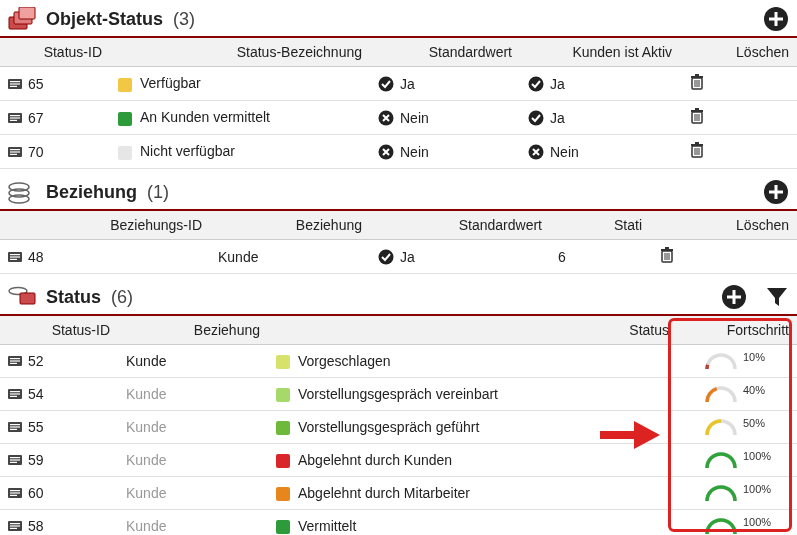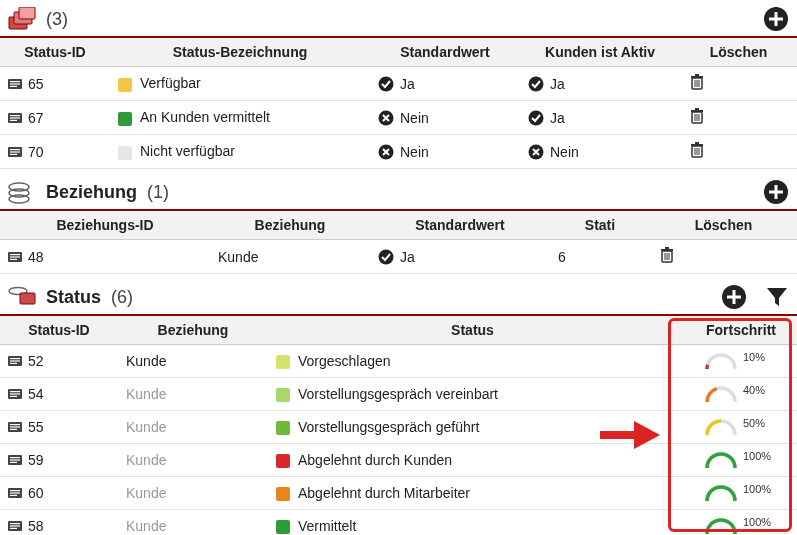--- a/index.html
+++ b/index.html
@@ -11,21 +11,21 @@
   }
   .section-icon { width: 28px; height: 24px; display: flex; align-items: center; justify-content: center; }
   .section-title { font-size: 18px; font-weight: bold; }
   .section-count { font-size: 18px; color: #444; }
   .spacer { flex: 1; }
   .add-btn { width: 26px; height: 26px; display:flex; align-items:center; justify-content:center; cursor:pointer; }
   .filter-btn { width: 24px; height: 24px; display:flex; align-items:center; justify-content:center; cursor:pointer; margin-left:8px; }
   
   .table { width: 100%; border-collapse: collapse; }
   .table th {
-    text-align: center; font-weight: bold; font-size: 14px; padding: 6px 8px;
+    text-align: right; font-weight: normal; font-size: 14px; padding: 6px 8px;
     background: #f2f2f2; border-bottom: 1px solid #ccc;
   }
   .table td { padding: 6px 8px; border-bottom: 1px solid #e0e0e0; vertical-align: middle; }
   .id-cell { display:flex; align-items:center; gap:6px; }
   .item-icon { width:14px; height:12px; display:inline-flex; }
   
   .color-swatch { display:inline-block; width:14px; height:14px; border-radius:2px; margin-right:8px; vertical-align:middle; }
   
   .bool-cell { display:flex; align-items:flex-start; gap:6px; }
   .bool-icon { width:16px; height:16px; display:inline-flex; }
@@ -58,20 +58,21 @@
 <body>
 
 <div class="section-header">
   <span class="section-icon">
     <svg viewBox="0 0 28 24">
         <rect x="1" y="10" width="18" height="12" rx="1" fill="#c94b4b" stroke="#8B0000"></rect>
         <rect x="6" y="5" width="18" height="12" rx="1" fill="#e07b7b" stroke="#8B0000"></rect>
         <rect x="11" y="0" width="16" height="12" rx="1" fill="#f1a0a0" stroke="#8B0000"></rect>
       </svg>
   </span>
+  <span class="section-title">Objekt-Status</span>
   <span class="section-count">(3)</span>
   <span class="spacer"></span>
   <span class="add-btn">
     <svg viewBox="0 0 26 26">
         <circle cx="13" cy="13" r="12" fill="#222"></circle>
         <rect x="11.5" y="6" width="3" height="14" fill="#fff"></rect>
         <rect x="6" y="11.5" width="14" height="3" fill="#fff"></rect>
       </svg>
   </span>
 </div>

